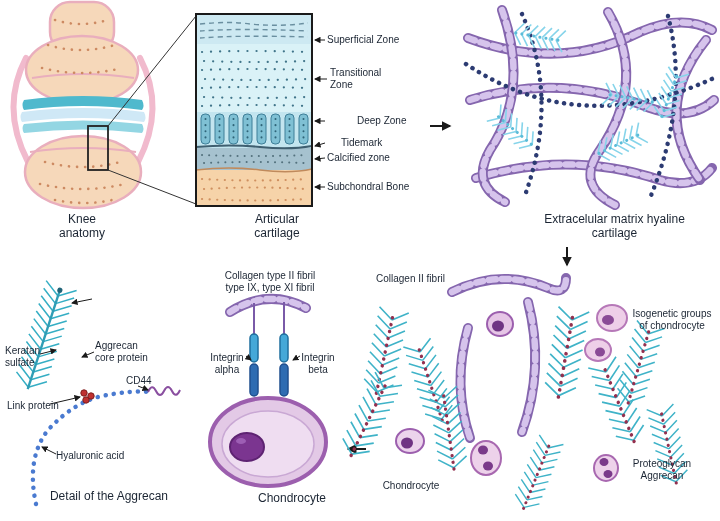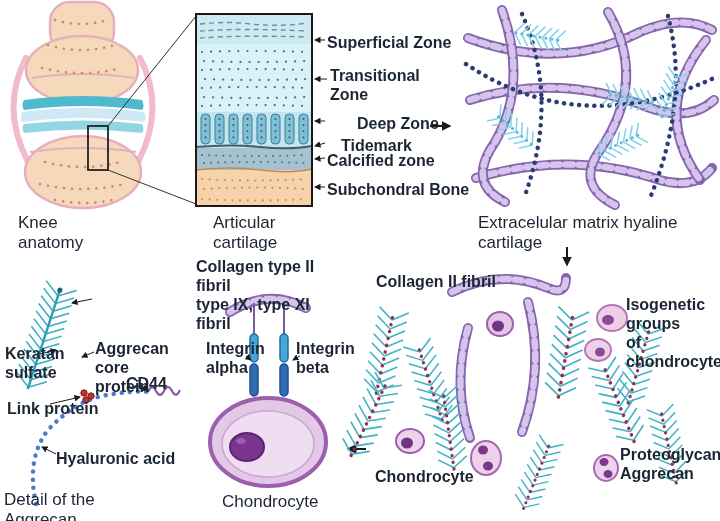--- a/index.html
+++ b/index.html
@@ -1,23 +1,23 @@
 <!DOCTYPE html>
 <html><head>
 <meta charset="utf-8">
 <style>
   * { margin:0; padding:0; box-sizing:border-box; }
   html,body { background:#ffffff; }
   body { font-family:"Liberation Sans", sans-serif; color:#1b2533; }
   .canvas { position:relative; width:720px; height:521px; background:#ffffff; overflow:hidden; }
   .art { position:absolute; left:0; top:0; width:720px; height:521px; }
   .label, .caption { position:absolute; white-space:pre-line; color:#1b2533; }
-  .label { font-size:16px; line-height:1.18;font-weight:bold; }
-  .caption { font-size:17px; line-height:1.15; text-align:left; }
-  .ta-c { text-align:left; }
+  .label { font-size:10px; line-height:1.18; }
+  .caption { font-size:12px; line-height:1.15; text-align:center;margin-left:24px; }
+  .ta-c { text-align:center;margin-top:12px; }
 
   
   .rope-base { stroke:#8566ae; stroke-width:10; fill:none; stroke-linecap:round; }
   .rope-seg  { stroke:#d6c4ec; stroke-width:6.5; fill:none; stroke-dasharray:7 6; stroke-linecap:round; }
   .chain     { stroke:#2c3b72; stroke-width:4.5; fill:none; stroke-dasharray:0.1 7.5; stroke-linecap:round; }
   .hachain   { stroke:#4a7ad0; stroke-width:4.5; fill:none; stroke-dasharray:0.1 8; stroke-linecap:round; }
   .speck     { stroke:#cd8a62; stroke-width:2.6; fill:none; stroke-dasharray:0.1 8; stroke-linecap:round; }
   .speck2    { stroke:#cf9060; stroke-width:2.2; fill:none; stroke-dasharray:0.1 7.5; stroke-linecap:round; }
   .tdots     { stroke:#41758a; stroke-width:2.2; fill:none; stroke-dasharray:0.1 9; stroke-linecap:round; }
   .ddots     { stroke:#2f6478; stroke-width:2; fill:none; stroke-dasharray:0.1 6; stroke-linecap:round; }

